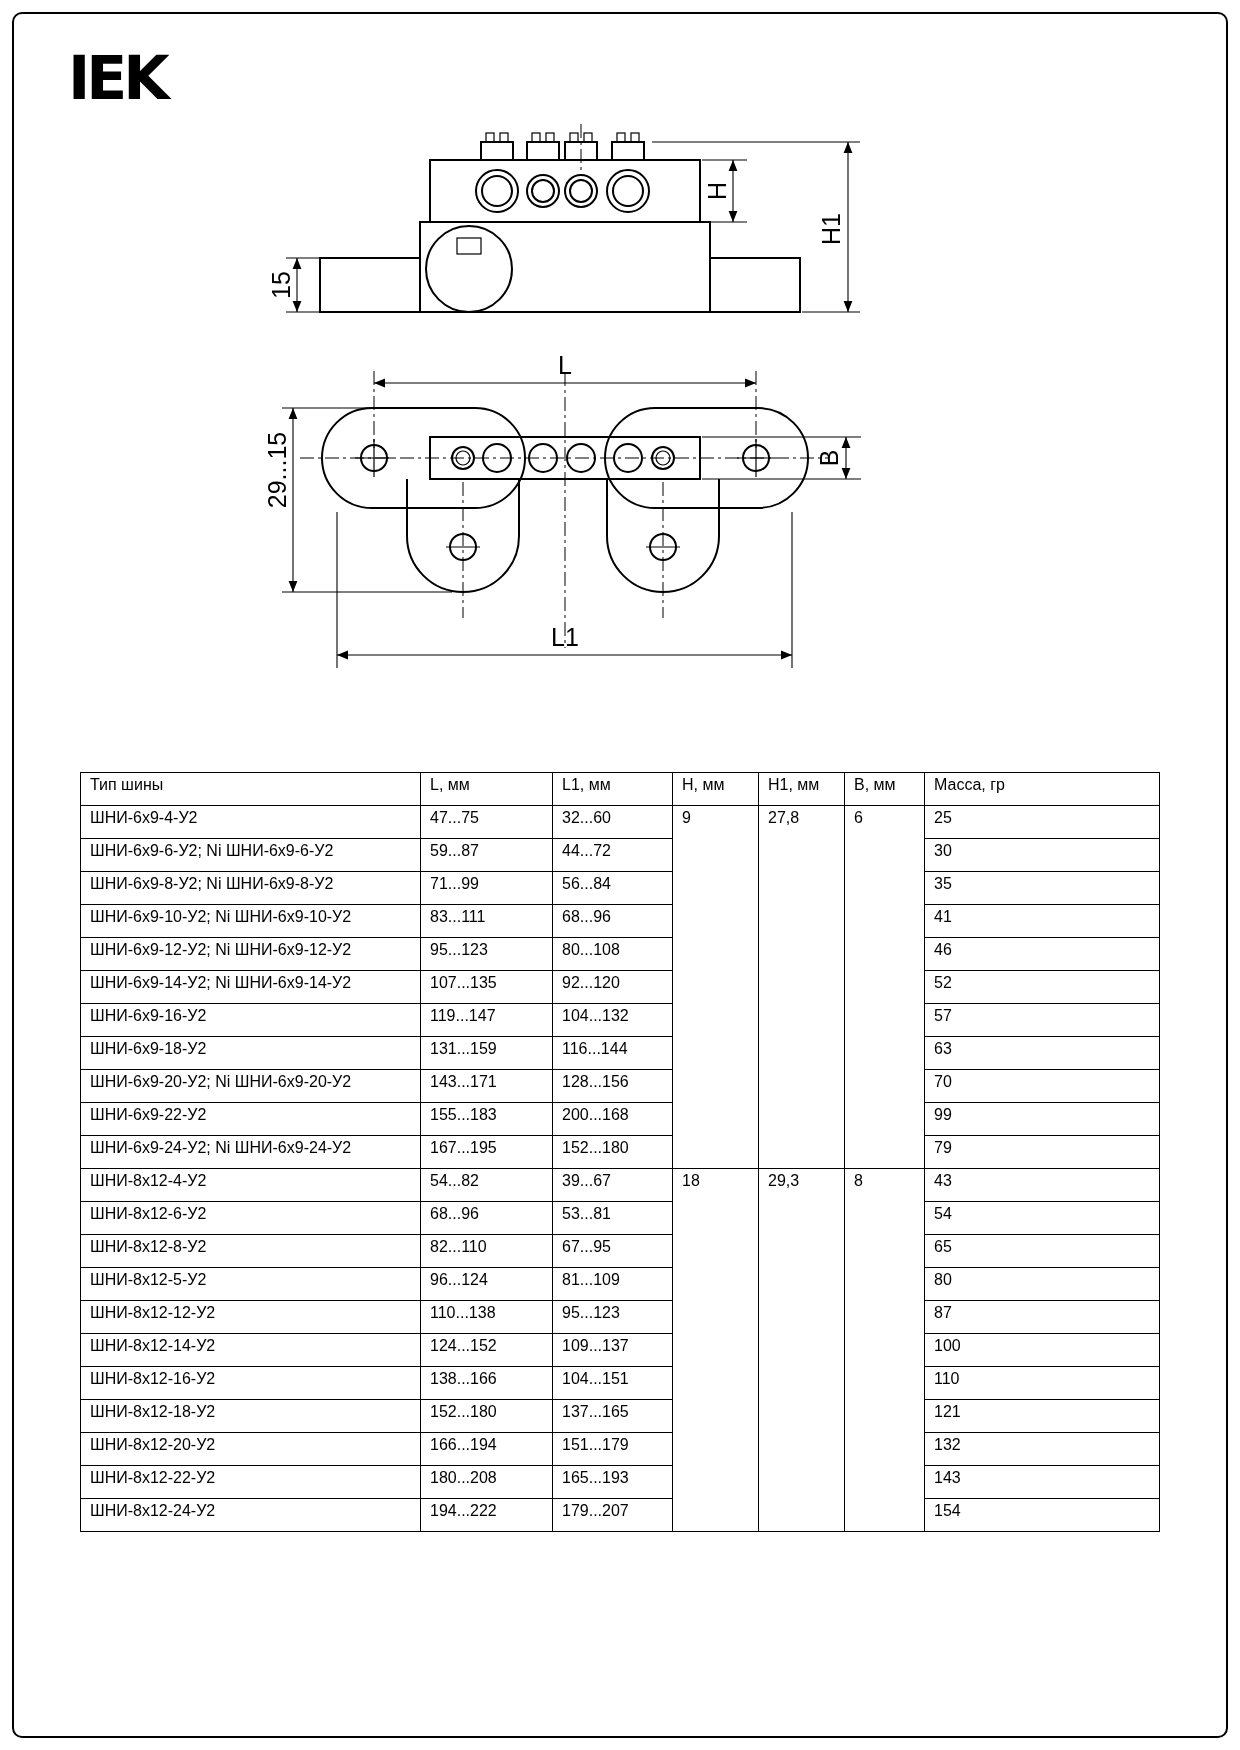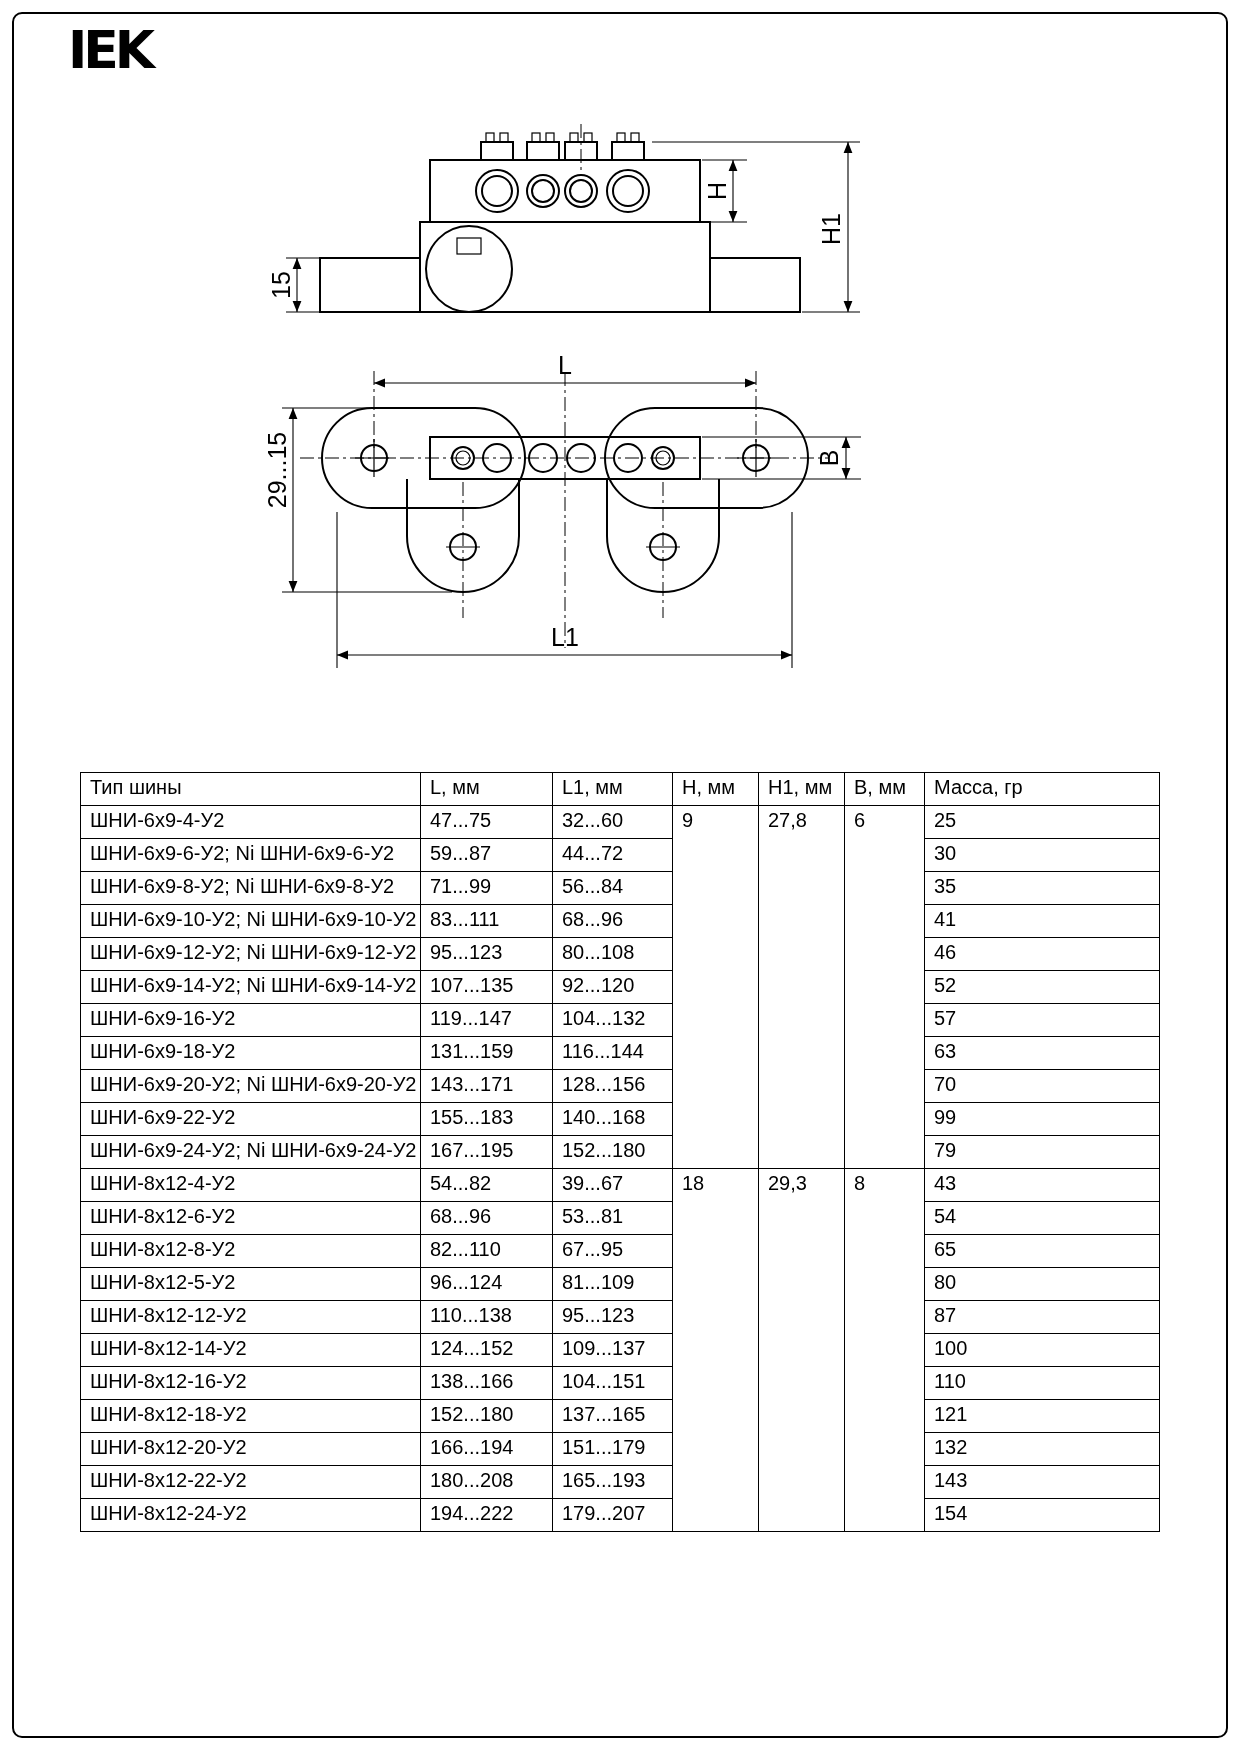--- a/index.html
+++ b/index.html
@@ -6,41 +6,41 @@
   .page {
     position:relative; width:1240px; height:1750px; background:#ffffff;
     font-family:"Liberation Sans","DejaVu Sans",sans-serif; color:#000;
     margin:0 auto; overflow:hidden;
   }
   .frame {
     position:absolute; left:12px; top:12px; right:12px; bottom:12px;
     border:2px solid #000; border-radius:10px; pointer-events:none;
   }
   .logo {
-    position:absolute; left:68px; top:24px;
-    font-family:"DejaVu Sans",sans-serif; font-weight:900; font-size:52px;
+    position:absolute; left:68px; top:48px;
+    font-family:"DejaVu Sans",sans-serif; font-weight:900; font-size:60px;
     letter-spacing:-4px; line-height:1;
   }
   svg.drawing { position:absolute; left:0; top:0; }
   .obj  { stroke:#000; stroke-width:2;   fill:none; }
   .thin { stroke:#000; stroke-width:1.2; fill:none; }
   .dim  { stroke:#000; stroke-width:1.1; fill:none; }
   .cl   { stroke:#000; stroke-width:1;   fill:none; stroke-dasharray:14 4 3 4; }
   svg text {
     font-family:"Liberation Sans","DejaVu Sans",sans-serif;
     font-size:25px; fill:#000; stroke:none;
   }
   .caption {
     position:absolute; left:80px; top:720px; width:1060px;
     font-size:23px;
   }
   table.spec {
     position:absolute; left:80px; top:772px; width:1080px;
     border-collapse:collapse; table-layout:fixed;
-    font-size:20px;
+    font-size:16px;
   }
   table.spec th, table.spec td {
     border:1.5px solid #000; padding:3px 9px; height:26px;
     text-align:left; vertical-align:top; font-weight:normal;
     white-space:nowrap; overflow:hidden;
   }
 </style>
 </head>
 <body>
 
@@ -268,21 +268,21 @@
         </tr>
         <tr>
           <td>ШНИ-6x9-20-У2; Ni ШНИ-6x9-20-У2</td>
           <td>143...171</td>
           <td>128...156</td>
           <td>70</td>
         </tr>
         <tr>
           <td>ШНИ-6x9-22-У2</td>
           <td>155...183</td>
-          <td>140...168</td>
+          <td>200...168</td>
           <td>99</td>
         </tr>
         <tr>
           <td>ШНИ-6x9-24-У2; Ni ШНИ-6x9-24-У2</td>
           <td>167...195</td>
           <td>152...180</td>
           <td>79</td>
         </tr>
         <tr>
           <td>ШНИ-8x12-4-У2</td>

